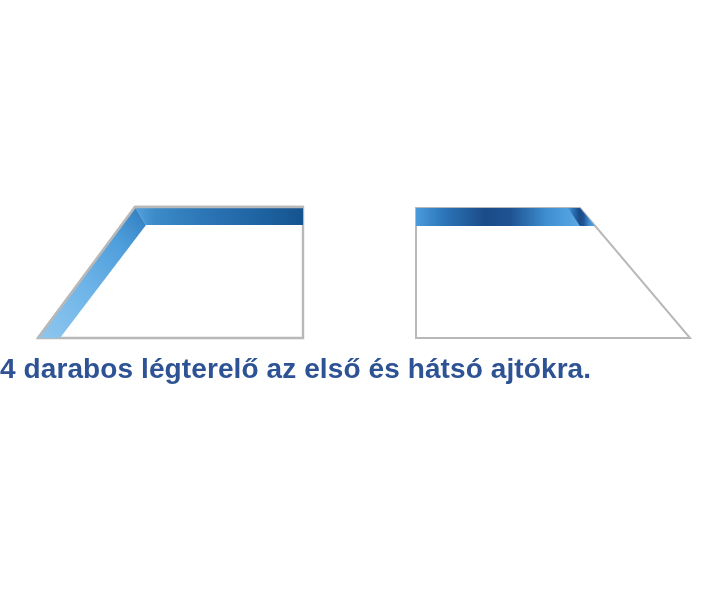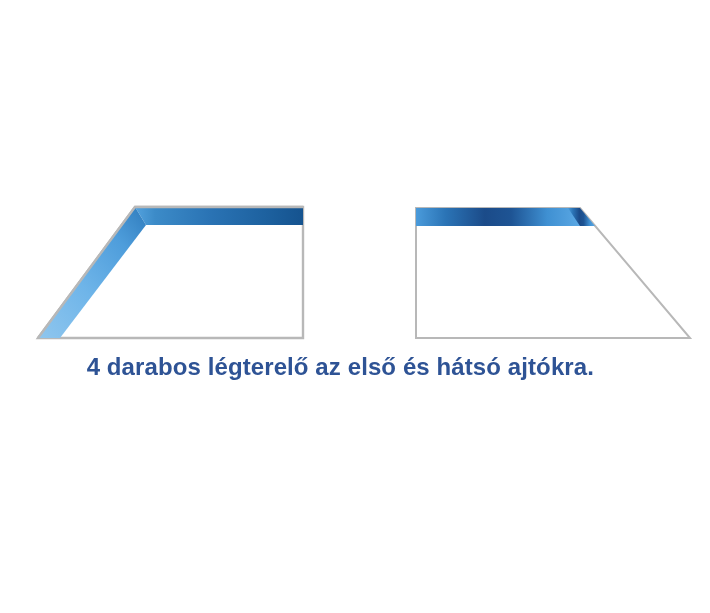--- a/index.html
+++ b/index.html
@@ -35,22 +35,22 @@
     display: block;
     width: 710px;
     height: 175px;
   }
 
   .caption {
     position: absolute;
     left: 0;
     top: 353px;
     width: 594px;
-    text-align: right;
-    font-size: 24px;
+    text-align: left;
+    font-size: 28px;
     font-weight: bold;
     color: #2e5395;
     letter-spacing: 0.1px;
     white-space: nowrap;
     font-family: "Liberation Sans", sans-serif;
   }
 </style>
 </head>
 <body>
 

